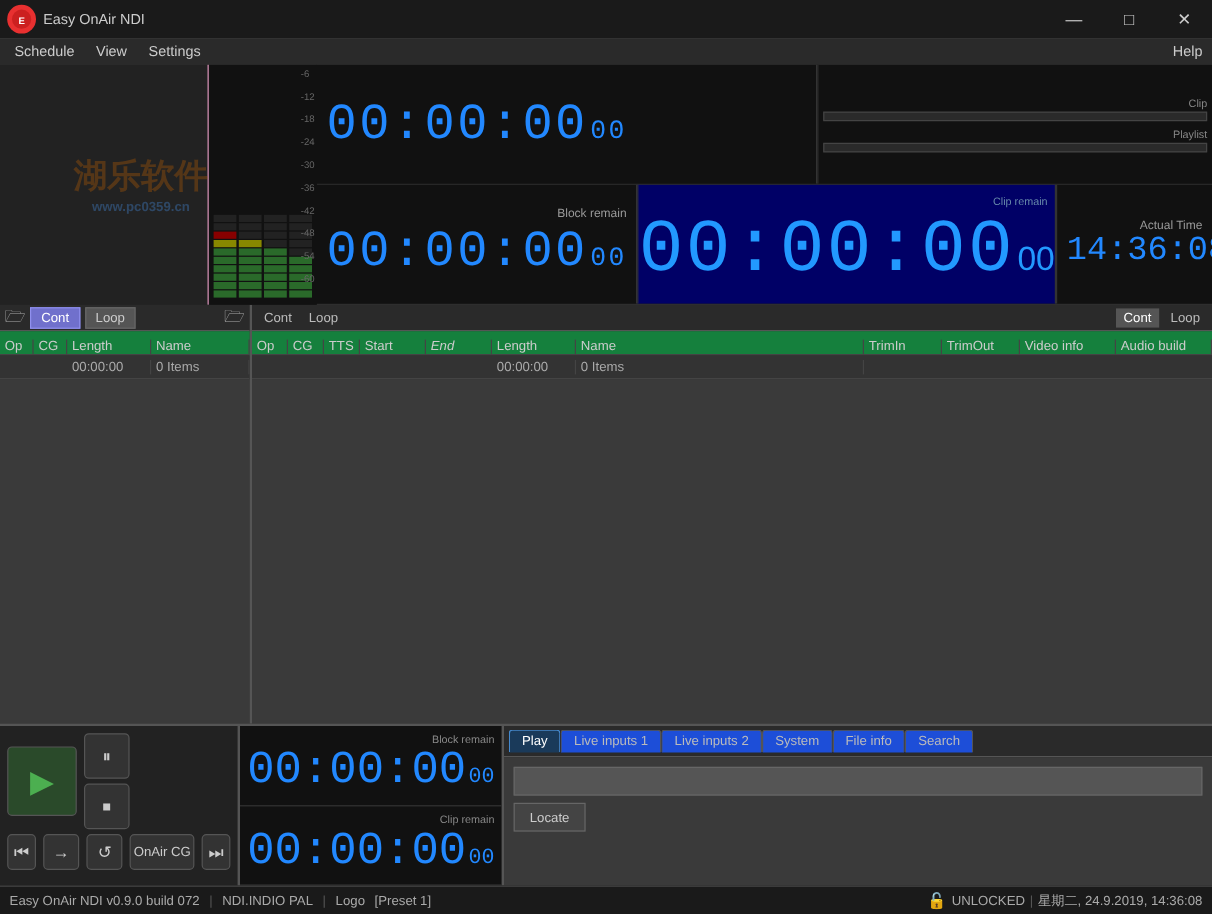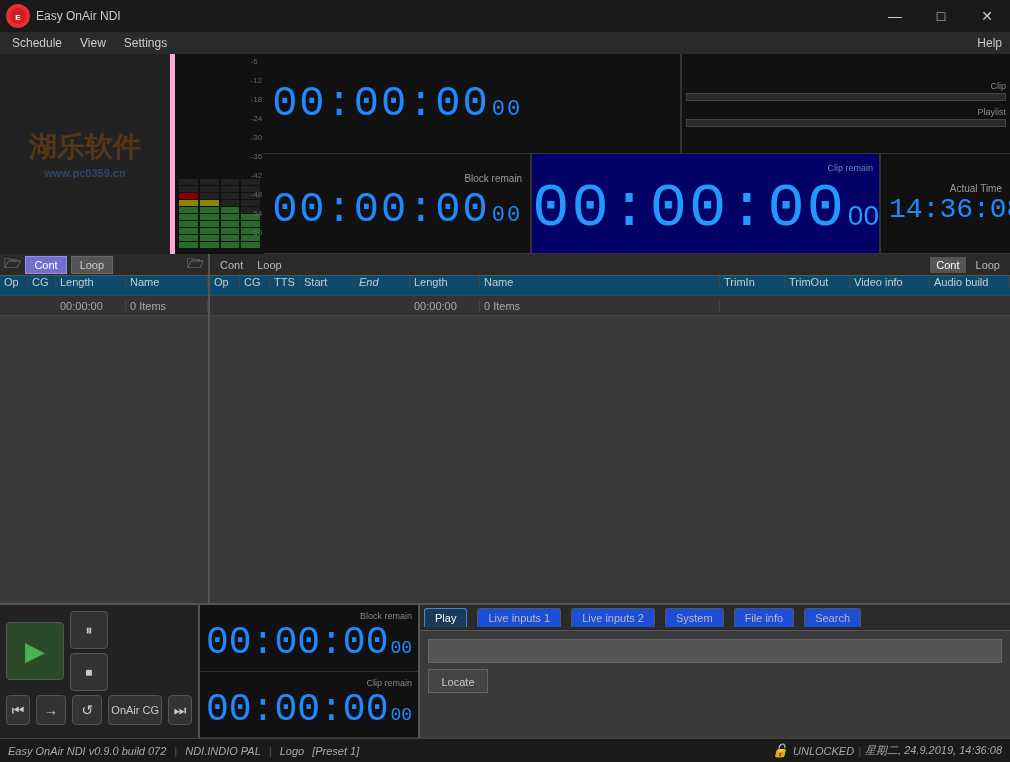--- a/index.html
+++ b/index.html
@@ -84,24 +84,24 @@
       height: 200px;
       background: #1a1a1a;
     }
 
     
     #logo-area {
       width: 260px;
       height: 100%;
       background: #222;
       display: flex;
-      align-items: center;
+      align-items: flex-end;
       justify-content: center;
       flex-direction: column;
-      border-right: 5px solid #f9a8d4;
+      border-right: 1px solid #f9a8d4;
     }
 
     
     #timecodes {
       flex: 1;
       display: flex;
       flex-direction: column;
     }
     .tc-row {
       flex: 1;
@@ -197,23 +197,23 @@
     }
     .folder-icon {
       color: #aaa;
       font-size: 14px;
       cursor: pointer;
     }
 
     
     .table-header {
       height: 20px;
-      background: #0c4a6e;
-      display: flex;
-      align-items: flex-start;
+      background: #15803d;
+      display: flex;
+      align-items: flex-end;
       border-bottom: 1px solid #444;
       font-size: 11px;
       color: #ccc;
     }
     .th-cell {
       padding: 0 4px;
       border-right: 1px solid #444;
       overflow: hidden;
       white-space: nowrap;
       flex-shrink: 0;
@@ -344,21 +344,21 @@
       display: flex;
       flex-direction: column;
     }
     #tabs-bar {
       height: 26px;
       background: #2a2a2a;
       display: flex;
       align-items: center;
       border-bottom: 1px solid #555;
       padding: 0 4px;
-      gap: 10px;
+      gap: 0;
     }
     .tab-item {
       padding: 3px 10px;
       background: #1d4ed8;
       color: #bbb;
       cursor: pointer;
       font-size: 11px;
       border: 1px solid #555;
       border-bottom: none;
       border-radius: 3px 3px 0 0;
@@ -405,21 +405,20 @@
       width: 100%;
       height: 24px;
       background: #1a1a1a;
       display: flex;
       align-items: center;
       padding: 0 8px;
       gap: 16px;
       border-top: 1px solid #444;
       font-size: 11px;
       color: #aaa;
-      font-style: italic;
     }
     .status-sep {
       color: #555;
     }
     .status-unlocked {
       margin-left: auto;
       display: flex;
       align-items: center;
       gap: 4px;
       color: #aaa;

